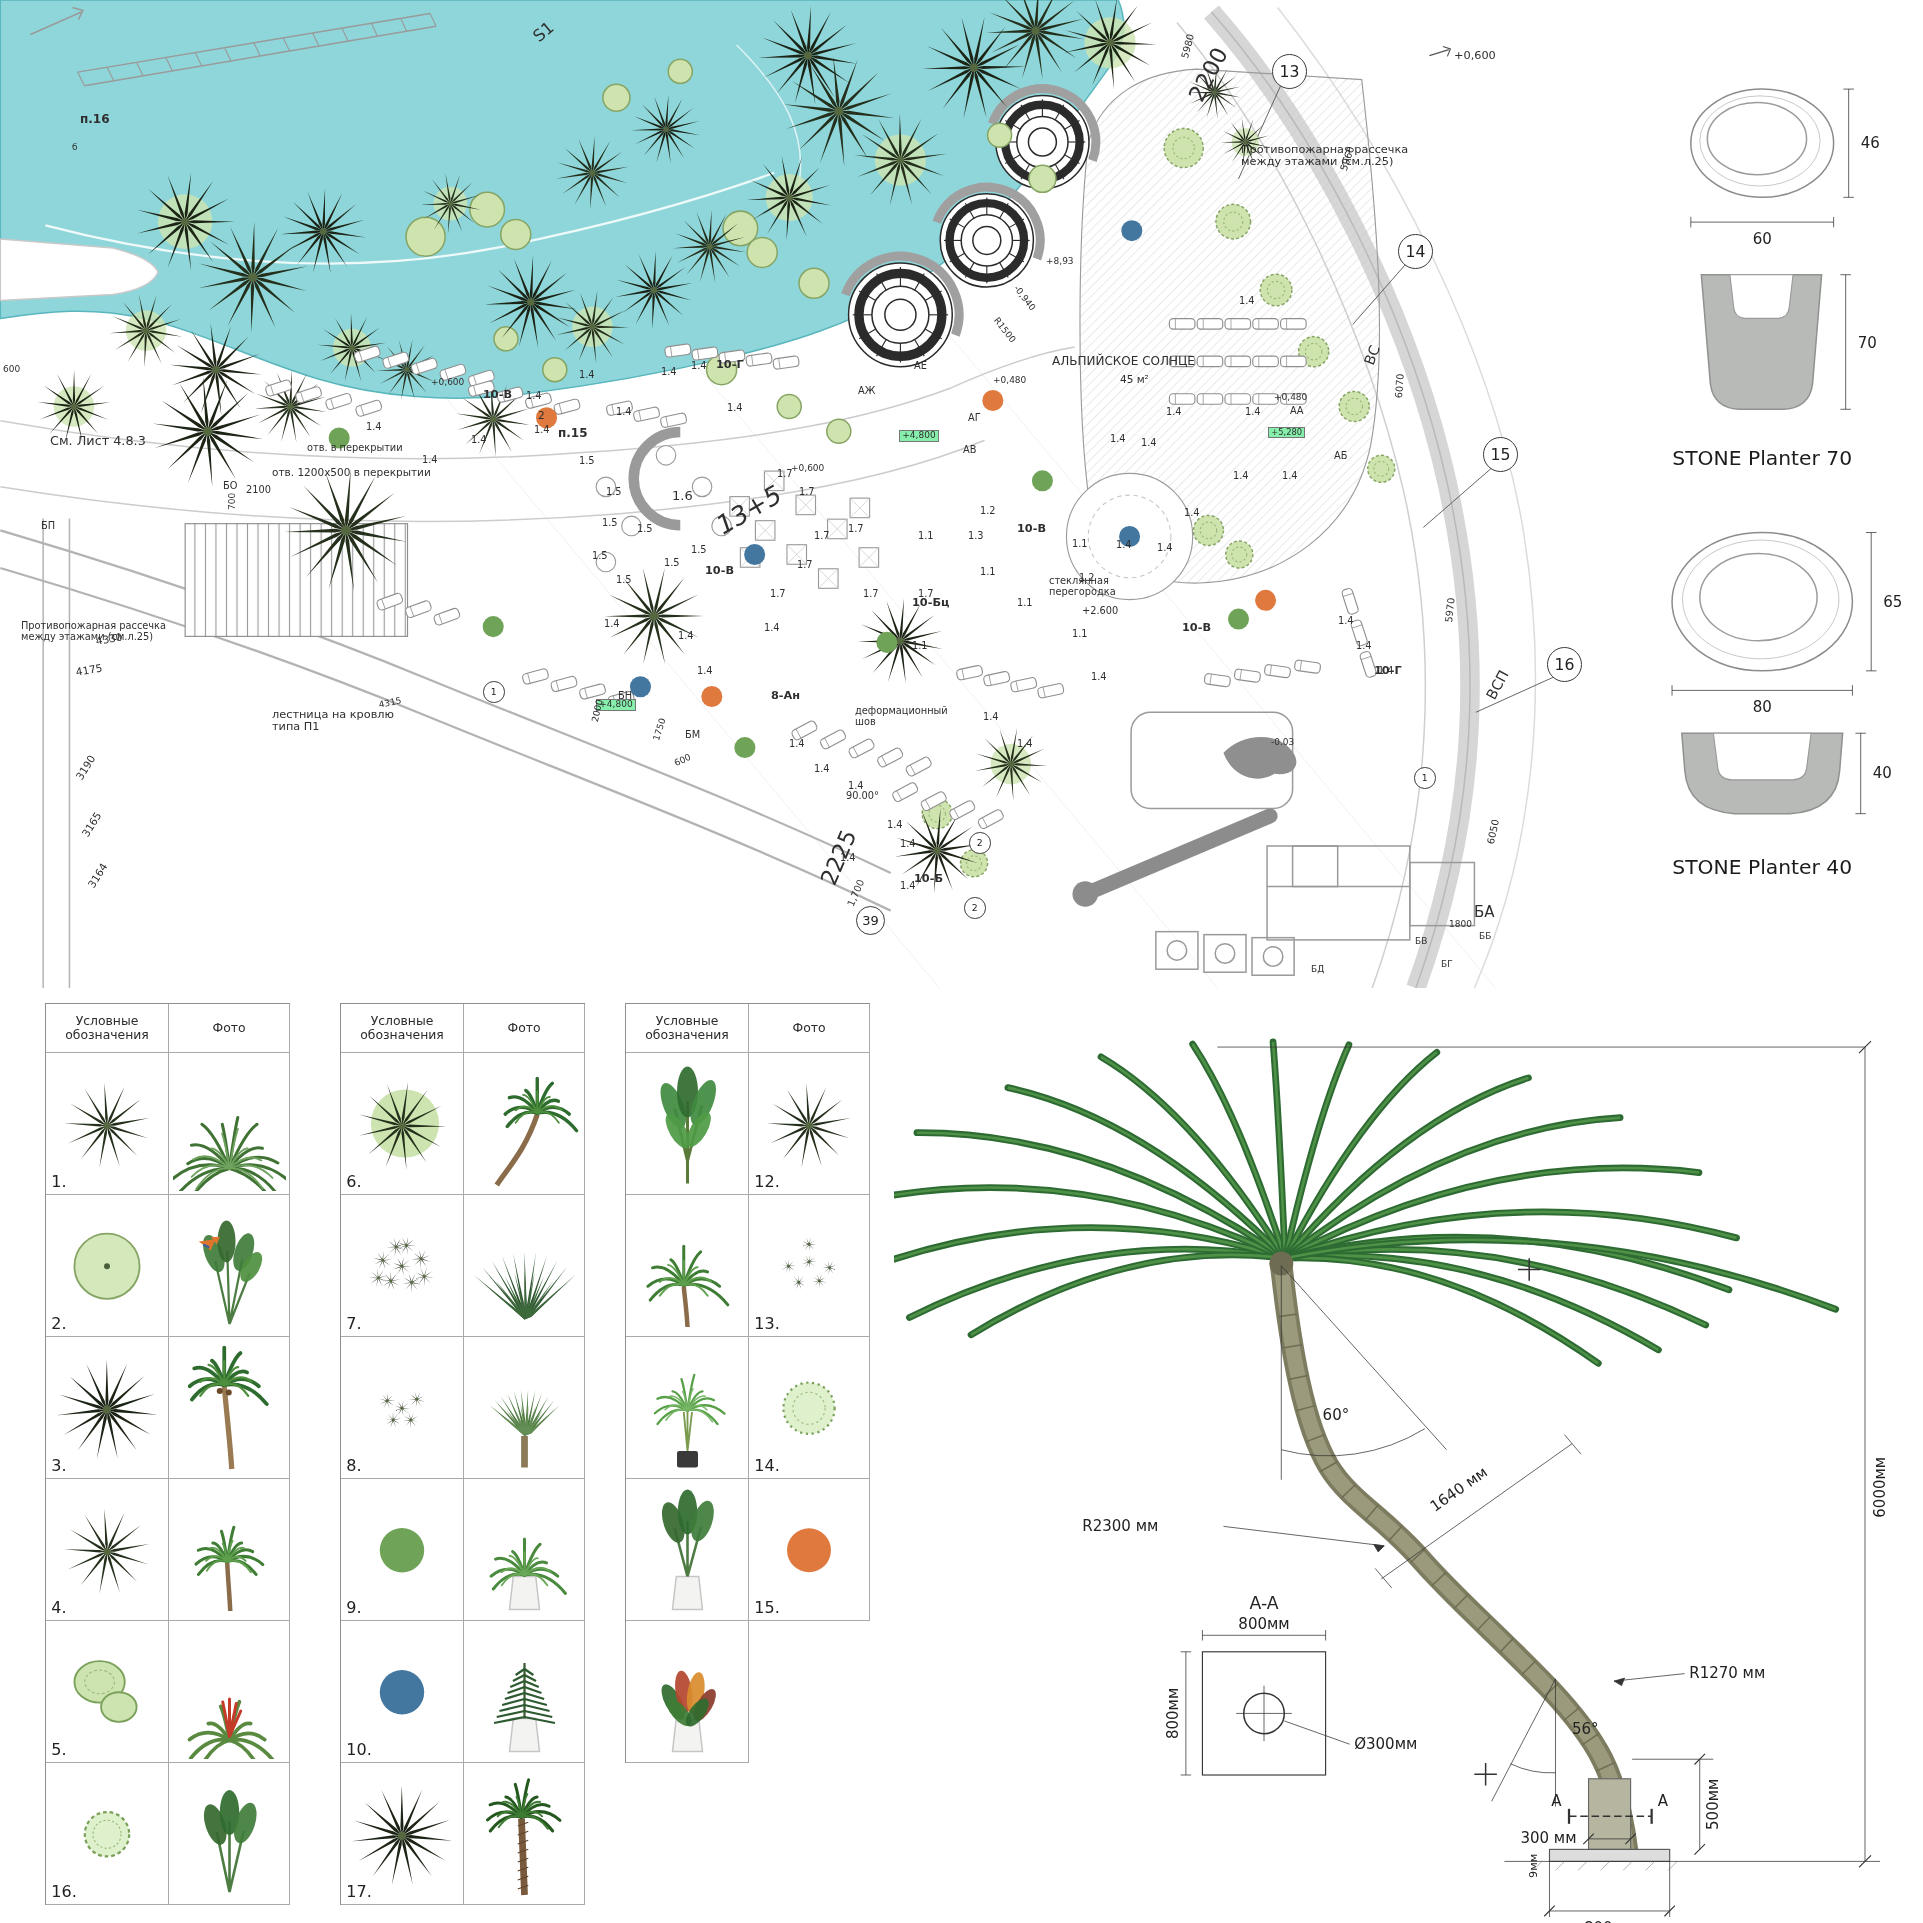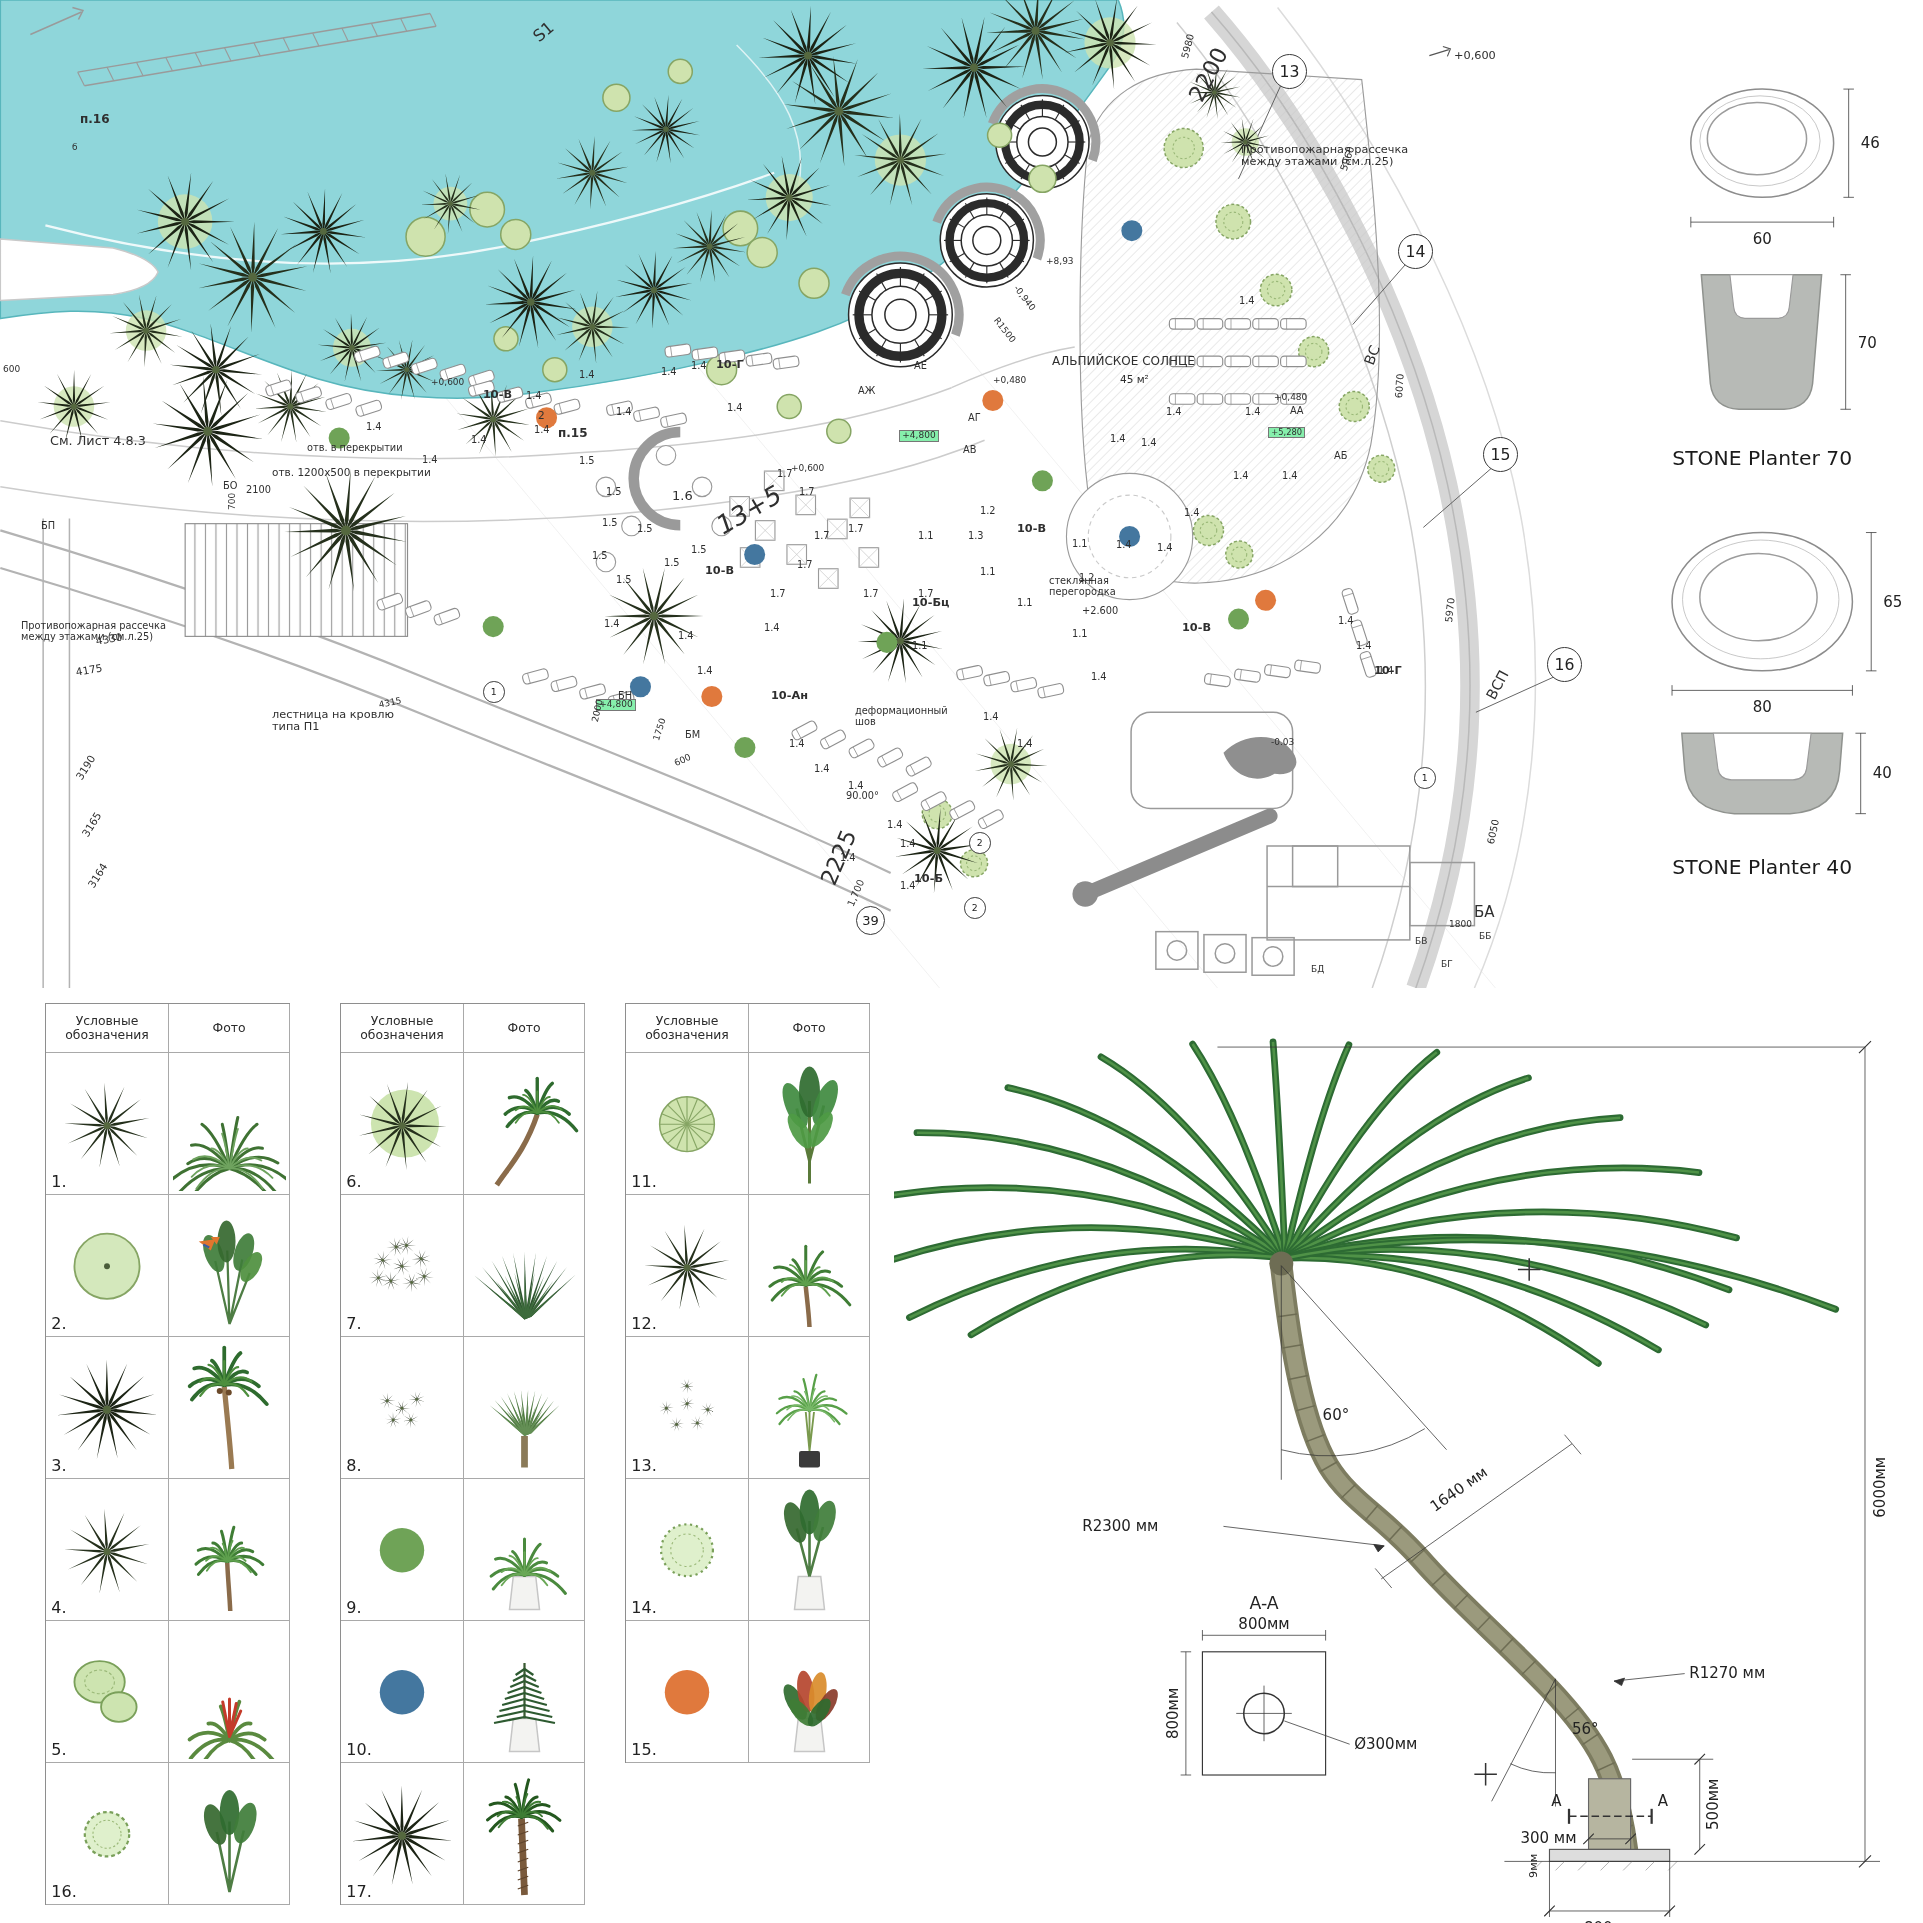--- a/index.html
+++ b/index.html
@@ -689,21 +689,21 @@
         <span class="plan-label" style="left: 652px; top: 739px; font-size: 9px; transform: rotate(-72deg);">1750</span>
         <span class="plan-label" style="left: 673px; top: 760px; font-size: 9px; transform: rotate(-25deg);">600</span>
         <span class="plan-label" style="left: 3px; top: 365px; font-size: 9px;">600</span>
         <span class="plan-label" style="left: 483px; top: 389px; font-size: 11.3px; font-weight: bold;">10-В</span>
         <span class="plan-label" style="left: 716px; top: 359px; font-size: 11.3px; font-weight: bold;">10-Г</span>
         <span class="plan-label" style="left: 705px; top: 565px; font-size: 11.3px; font-weight: bold;">10-В</span>
         <span class="plan-label" style="left: 1017px; top: 523px; font-size: 11.3px; font-weight: bold;">10-В</span>
         <span class="plan-label" style="left: 912px; top: 597px; font-size: 11.3px; font-weight: bold;">10-Бц</span>
         <span class="plan-label" style="left: 1182px; top: 622px; font-size: 11.3px; font-weight: bold;">10-В</span>
         <span class="plan-label" style="left: 1374px; top: 665px; font-size: 11.3px; font-weight: bold;">10-Г</span>
-        <span class="plan-label" style="left: 771px; top: 690px; font-size: 11.3px; font-weight: bold;">10-Ан</span>
+        <span class="plan-label" style="left: 771px; top: 690px; font-size: 11.3px; font-weight: bold;">8-Ан</span>
         <span class="plan-label" style="left: 914px; top: 873px; font-size: 11.3px; font-weight: bold;">10-Б</span>
         <span class="plan-label" style="left: 366px; top: 422px; font-size: 9.8px;">1.4</span>
         <span class="plan-label" style="left: 422px; top: 455px; font-size: 9.8px;">1.4</span>
         <span class="plan-label" style="left: 471px; top: 435px; font-size: 9.8px;">1.4</span>
         <span class="plan-label" style="left: 526px; top: 391px; font-size: 9.8px;">1.4</span>
         <span class="plan-label" style="left: 579px; top: 370px; font-size: 9.8px;">1.4</span>
         <span class="plan-label" style="left: 661px; top: 367px; font-size: 9.8px;">1.4</span>
         <span class="plan-label" style="left: 691px; top: 361px; font-size: 9.8px;">1.4</span>
         <span class="plan-label" style="left: 616px; top: 407px; font-size: 9.8px;">1.4</span>
         <span class="plan-label" style="left: 534px; top: 425px; font-size: 9.8px;">1.4</span>
@@ -1206,34 +1206,20 @@
             <path d="M71,68 Q84.7,44.8 95.9,48.0" stroke="#3f7d35" stroke-width="2.5" fill="none" stroke-linecap="round"></path>
             <path d="M71,68 Q86.1,54.7 98.4,67.1" stroke="#3f7d35" stroke-width="2.5" fill="none" stroke-linecap="round"></path>
             <path d="M71,68 Q90.3,62.0 106.2,83.8" stroke="#3f7d35" stroke-width="2.5" fill="none" stroke-linecap="round"></path>
           </svg>
         </div>
       </div>
     <div class="legend-table" id="legend-t2" style="left:580px">
         <div class="lt-cell lt-head">Условные
 обозначения</div>
         <div class="lt-cell lt-head">Фото</div>
-        <div class="lt-cell lt-sym">
-          <svg viewBox="0 0 164 150" width="122" height="111">
-            <circle cx="82" cy="76" r="37" fill="#cfe3ae" stroke="#86a564" stroke-width="2"></circle>
-            <line x1="45" y1="76" x2="119" y2="76" stroke="#86a564" stroke-width="1.5"></line>
-            <line x1="47.816457297082394" y1="61.84071300249168" x2="116.1835427029176" y2="90.15928699750832" stroke="#86a564" stroke-width="1.5"></line>
-            <line x1="55.83704909609774" y1="49.83704909609774" x2="108.16295090390226" y2="102.16295090390226" stroke="#86a564" stroke-width="1.5"></line>
-            <line x1="67.84071300249167" y1="41.816457297082394" x2="96.15928699750833" y2="110.1835427029176" stroke="#86a564" stroke-width="1.5"></line>
-            <line x1="82" y1="39" x2="82" y2="113" stroke="#86a564" stroke-width="1.5"></line>
-            <line x1="96.15928699750832" y1="41.816457297082394" x2="67.84071300249168" y2="110.1835427029176" stroke="#86a564" stroke-width="1.5"></line>
-            <line x1="108.16295090390226" y1="49.83704909609774" x2="55.83704909609774" y2="102.16295090390226" stroke="#86a564" stroke-width="1.5"></line>
-            <line x1="116.1835427029176" y1="61.840713002491675" x2="47.816457297082394" y2="90.15928699750833" stroke="#86a564" stroke-width="1.5"></line>
-          </svg>
-          <span class="lt-num">11.</span>
-        </div>
         <div class="lt-cell lt-photo">
           <svg viewBox="0 0 150 180" width="113" height="135">
             <path d="M75,170 L75,60 M75,140 L58,70 M75,140 L94,66" stroke="#5a7a3a" stroke-width="4" fill="none"></path>
             <ellipse cx="56" cy="66" rx="13" ry="32" fill="#3f8a3f" transform="rotate(-22 56 66)" opacity="0.92"></ellipse>
             <ellipse cx="75" cy="48" rx="14" ry="34" fill="#2f6b2f" transform="rotate(0 75 48)" opacity="0.92"></ellipse>
             <ellipse cx="96" cy="62" rx="13" ry="32" fill="#3f8a3f" transform="rotate(22 96 62)" opacity="0.92"></ellipse>
             <ellipse cx="62" cy="100" rx="11" ry="26" fill="#4e9a44" transform="rotate(-30 62 100)" opacity="0.92"></ellipse>
             <ellipse cx="90" cy="98" rx="11" ry="26" fill="#4e9a44" transform="rotate(30 90 98)" opacity="0.92"></ellipse>
           </svg>
         </div>

